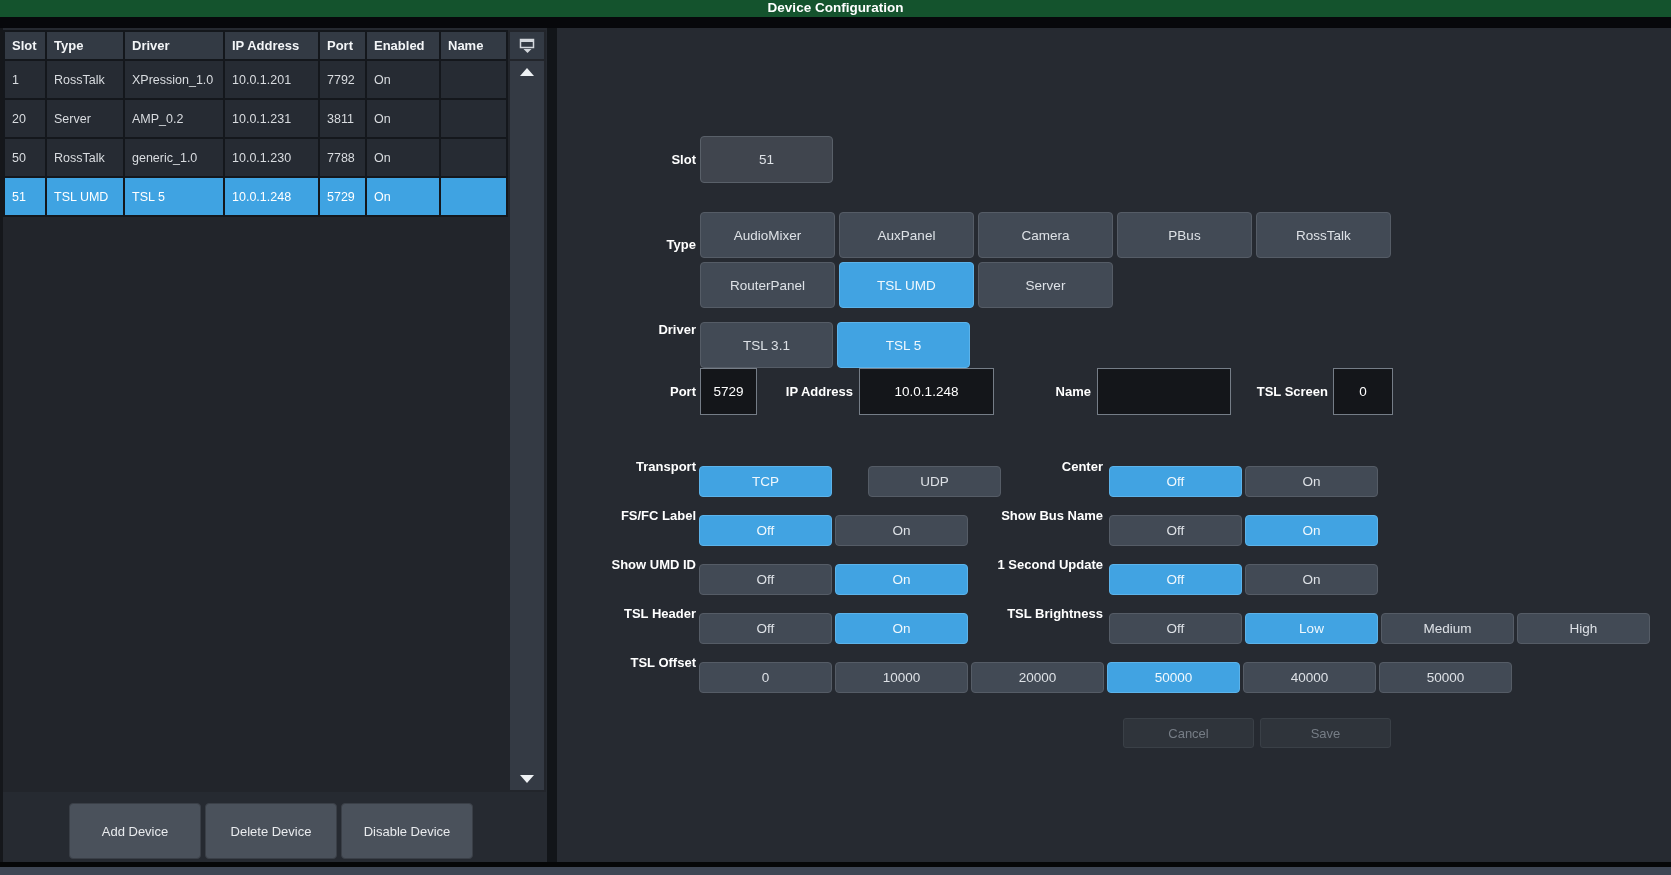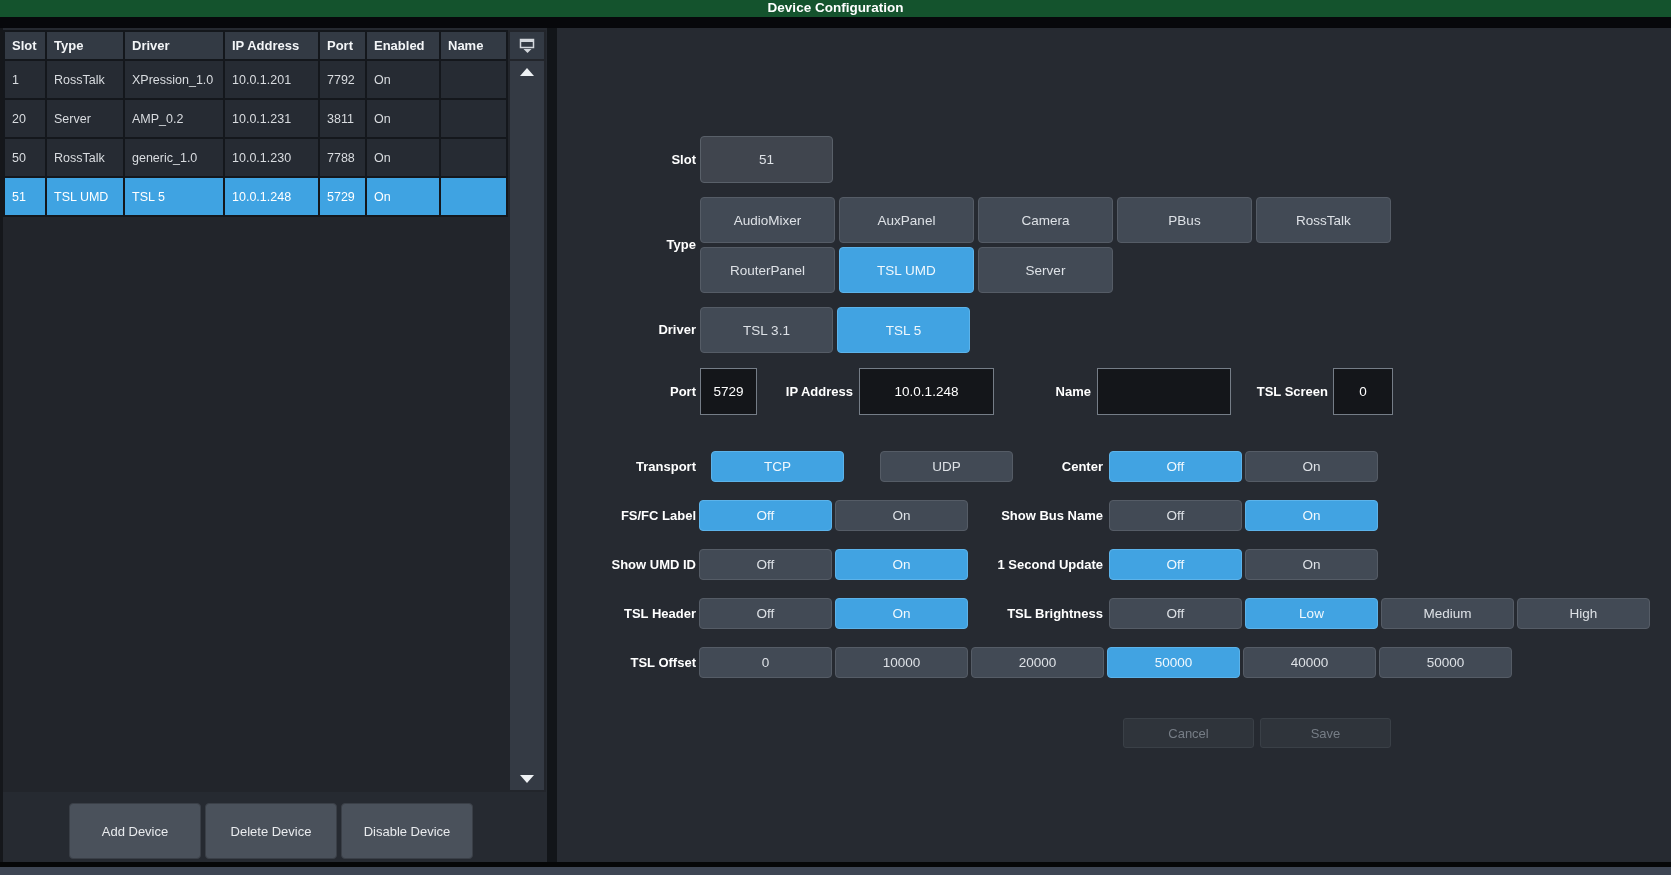--- a/index.html
+++ b/index.html
@@ -51,21 +51,21 @@
 
   .left-actions { position:absolute; left:0; top:775px; width:547px; height:58px;padding-left:44px; }
   .action-btn {
     position:absolute; top:0; width:132px; height:56px;
     background:#4a515b; border:1px solid #3a3f47; border-radius:4px;
     color:#e9ebee; font-size:13px; display:flex; align-items:center; justify-content:center;
     cursor:default;
   }
   
   .lbl { position:absolute; color:#ffffff; font-weight:bold; font-size:13px; text-align:right; white-space:nowrap; }
-  .grp { position:absolute; display:flex; }
+  .grp { position:absolute; display:flex;margin-top:15px; }
   .btn {
     background:#424a55; border:1px solid #555c66; border-radius:4px;
     color:#dde1e6; font-size:13.5px; display:flex; align-items:center; justify-content:center;
     white-space:nowrap; cursor:default;
   }
   .btn.sel { background:#41a3e2; border-color:#5cb3ea; color:#f0f8fd; }
   .slot-btn { position:absolute; left:143px; top:108px; width:133px; height:47px;
               background:#40454e; border-color:#596069; }
   .grp-type { left:143px; top:169px; width:695px; flex-wrap:wrap; gap:4px; }
   .grp-type .btn { width:135px; height:46px; }
@@ -203,21 +203,21 @@
     <div class="lbl" style="left:0; top:340px; width:139px; line-height:47px;">Port</div>
     <input class="inp" style="left: 143px; top: 340px; width: 57px; height: 47px;" value="5729">
     <div class="lbl" style="left:150px; top:340px; width:146px; line-height:47px;">IP Address</div>
     <input class="inp" style="left: 302px; top: 340px; width: 135px; height: 47px;" value="10.0.1.248">
     <div class="lbl" style="left:380px; top:340px; width:154px; line-height:47px;">Name</div>
     <input class="inp" style="left: 540px; top: 340px; width: 134px; height: 47px;" value="">
     <div class="lbl" style="left:620px; top:340px; width:151px; line-height:47px;">TSL Screen</div>
     <input class="inp" style="left: 776px; top: 340px; width: 60px; height: 47px;" value="0">
 
     <div class="lbl" style="left:0; top:423px; width:139px; line-height:31px;">Transport</div>
-    <div class="grp grp-toggle" style="left:154px; top:423px;gap:36px;">
+    <div class="grp grp-toggle" style="left:142px; top:423px;gap:36px;">
         <div class="btn sel">TCP</div>
         <div class="btn">UDP</div>
       </div>
     <div class="lbl" style="left:0; top:472px; width:139px; line-height:31px;">FS/FC Label</div>
     <div class="grp grp-toggle" style="left:142px; top:472px;">
         <div class="btn sel">Off</div>
         <div class="btn">On</div>
       </div>
     <div class="lbl" style="left:0; top:521px; width:139px; line-height:31px;">Show UMD ID</div>
     <div class="grp grp-toggle" style="left:142px; top:521px;">

